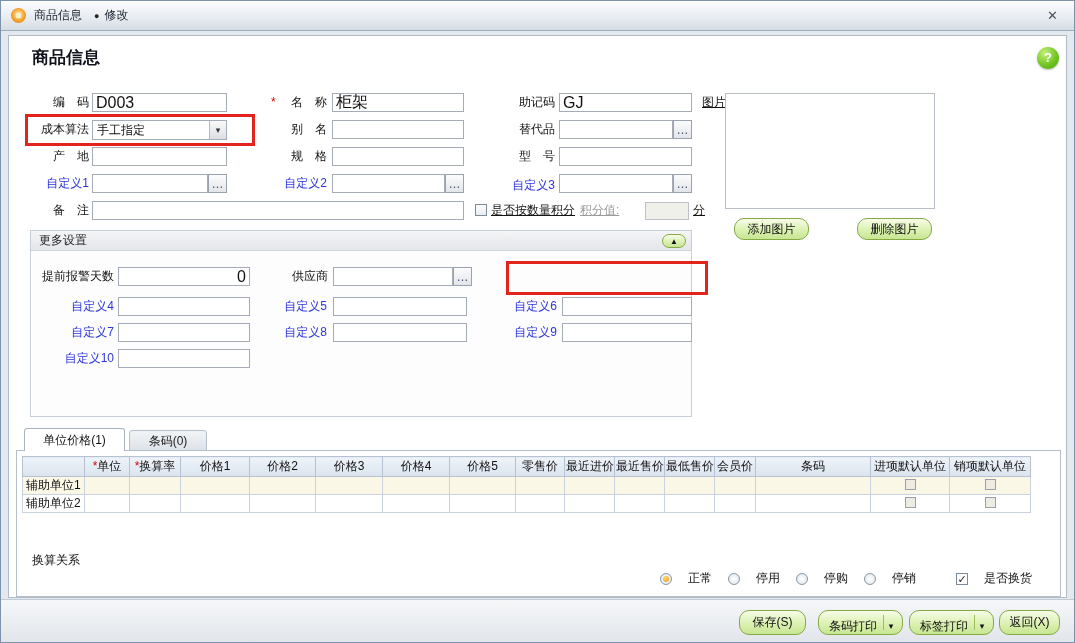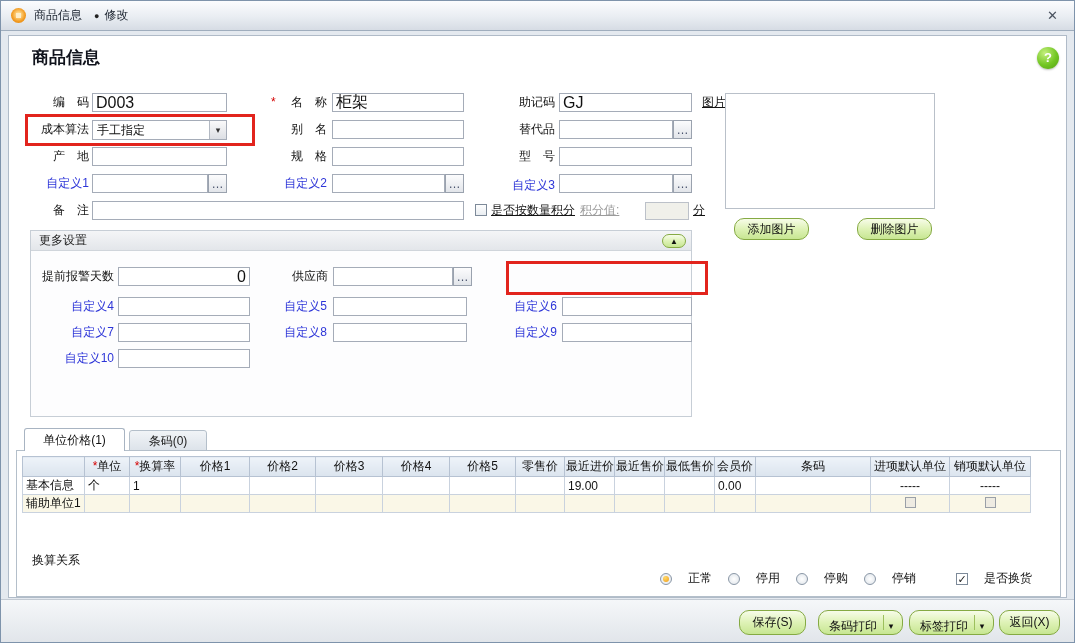--- a/index.html
+++ b/index.html
@@ -212,40 +212,40 @@
               <th>最近进价</th>
               <th>最近售价</th>
               <th>最低售价</th>
               <th>会员价</th>
               <th>条码</th>
               <th>进项默认单位</th>
               <th>销项默认单位</th>
             </tr>
           </thead>
           <tbody>
-            <tr>
-              <td>基本信息</td>
-              <td>个</td>
-              <td>1</td>
-              <td></td>
-              <td></td>
-              <td></td>
-              <td></td>
-              <td></td>
-              <td></td>
-              <td>19.00</td>
-              <td></td>
-              <td></td>
-              <td>0.00</td>
-              <td></td>
-              <td class="ctr">-----</td>
-              <td class="ctr">-----</td>
-            </tr>
             <tr class="alt">
               <td>辅助单位1</td>
+              <td></td>
+              <td></td>
+              <td></td>
+              <td></td>
+              <td></td>
+              <td></td>
+              <td></td>
+              <td></td>
+              <td></td>
+              <td></td>
+              <td></td>
+              <td></td>
+              <td></td>
+              <td class="ctr"><span class="gcb"></span></td>
+              <td class="ctr"><span class="gcb"></span></td>
+            </tr>
+            <tr>
+              <td>辅助单位2</td>
               <td></td>
               <td></td>
               <td></td>
               <td></td>
               <td></td>
               <td></td>
               <td></td>
               <td></td>
               <td></td>
               <td></td>

